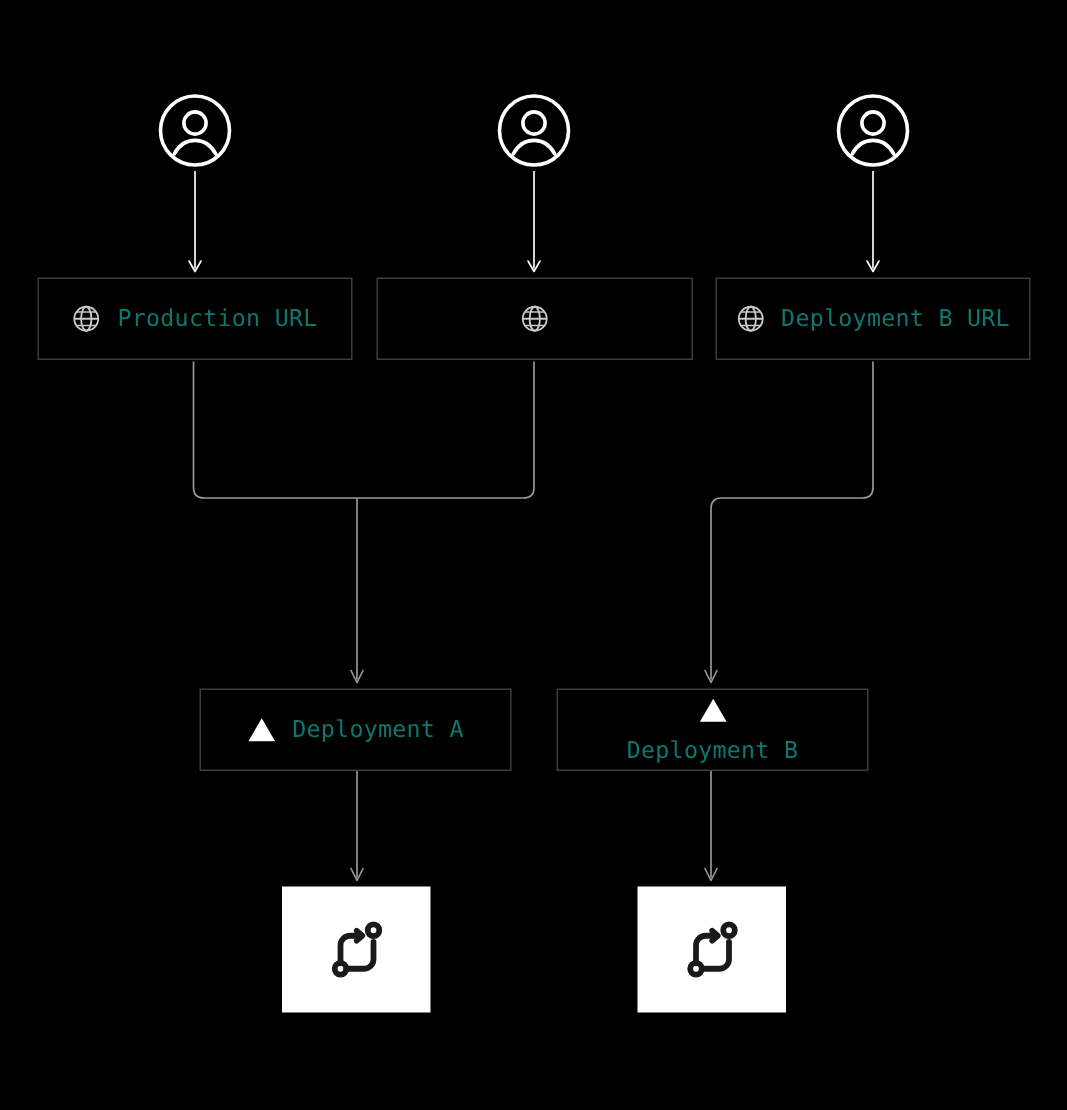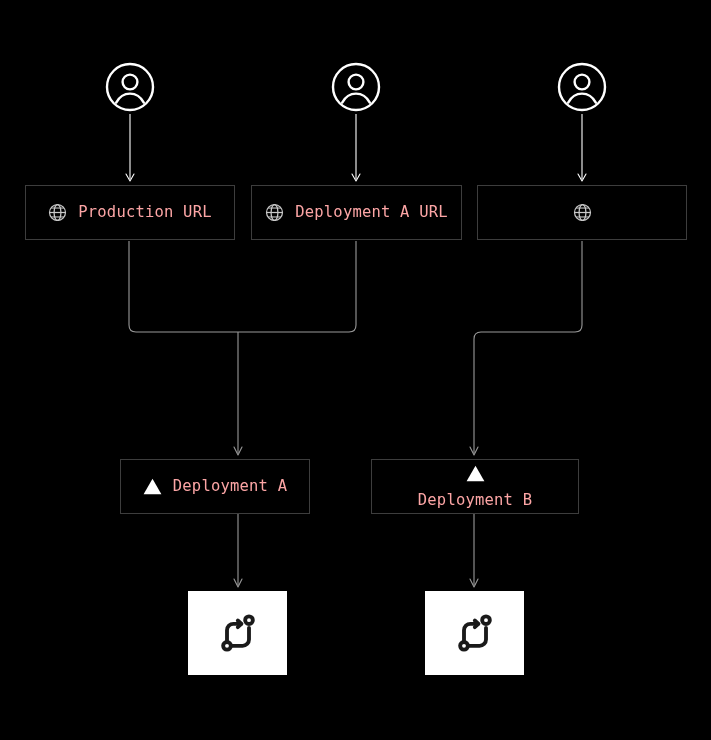--- a/index.html
+++ b/index.html
@@ -48,21 +48,21 @@
   .user-node svg { display: block; }
 
   
   .box {
     border: 1px solid #3d3d3d;
     background: #000000;
     display: flex;
     align-items: center;
     justify-content: center;
     gap: 11px;
-    color: #fca5a5;
+    color: #0f766e;
     font-size: 15.5px;
     letter-spacing: 0.2px;
     height: 55px;
     white-space: nowrap;
   }
   .box .label { line-height: 1; }
 
   .box-icon {
     display: flex;
     align-items: center;
@@ -186,36 +186,36 @@
   <div class="node box" style="left:251px; top:185px; width:211px;">
     <span class="box-icon globe-icon">
       <svg width="19" height="19" viewBox="0 0 20 20" fill="none">
         <circle cx="10" cy="10" r="8.4" stroke="#c9c9c9" stroke-width="1.3"></circle>
         <ellipse cx="10" cy="10" rx="3.6" ry="8.4" stroke="#c9c9c9" stroke-width="1.3"></ellipse>
         <path d="M1.6 10 H18.4" stroke="#c9c9c9" stroke-width="1.3"></path>
         <path d="M3.4 5.3 H16.6" stroke="#c9c9c9" stroke-width="1.1"></path>
         <path d="M3.4 14.7 H16.6" stroke="#c9c9c9" stroke-width="1.1"></path>
       </svg>
     </span>
-    <span class="label">Deployment A URL</span>
   </div>
 
   <div class="node box" style="left:477px; top:185px; width:210px;">
     <span class="box-icon globe-icon">
       <svg width="19" height="19" viewBox="0 0 20 20" fill="none">
         <circle cx="10" cy="10" r="8.4" stroke="#c9c9c9" stroke-width="1.3"></circle>
         <ellipse cx="10" cy="10" rx="3.6" ry="8.4" stroke="#c9c9c9" stroke-width="1.3"></ellipse>
         <path d="M1.6 10 H18.4" stroke="#c9c9c9" stroke-width="1.3"></path>
         <path d="M3.4 5.3 H16.6" stroke="#c9c9c9" stroke-width="1.1"></path>
         <path d="M3.4 14.7 H16.6" stroke="#c9c9c9" stroke-width="1.1"></path>
       </svg>
     </span>
-  </div>
-
-  <div class="node box" style="left:120px; top:459px; width:190px;">
+    <span class="label">Deployment B URL</span>
+  </div>
+
+  <div class="node box" style="left:133px; top:459px; width:208px;">
     <span class="box-icon triangle-icon">
       <svg width="19" height="17" viewBox="0 0 19 17" fill="none">
         <path d="M9.5 0.8 L18.4 16.2 L0.6 16.2 Z" fill="#ffffff"></path>
       </svg>
     </span>
     <span class="label">Deployment A</span>
   </div>
 
   <div class="node box" style="left:371px; top:459px; width:208px;flex-direction:column;">
     <span class="box-icon triangle-icon">

